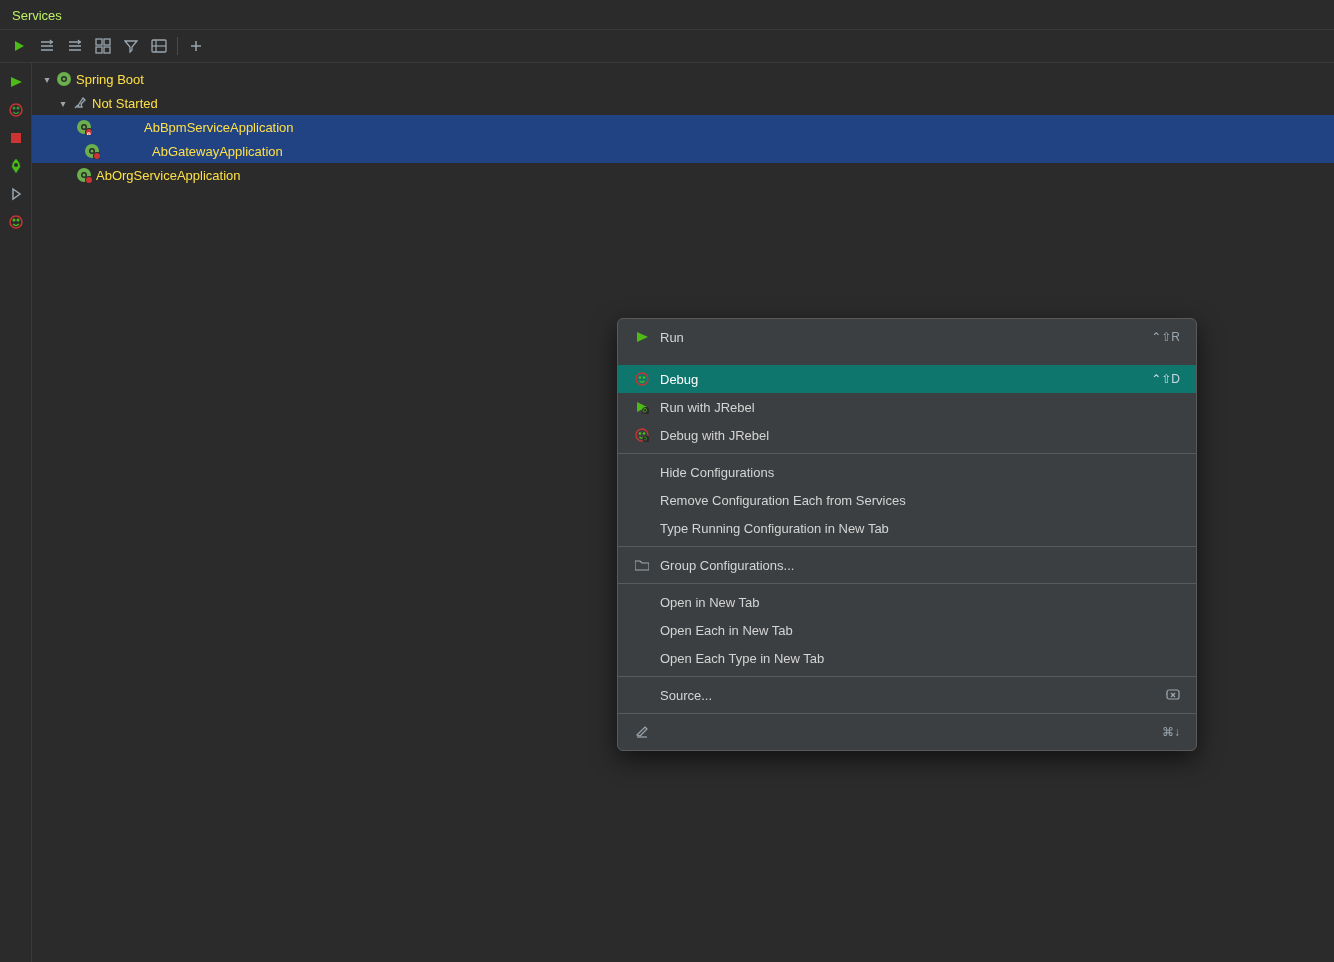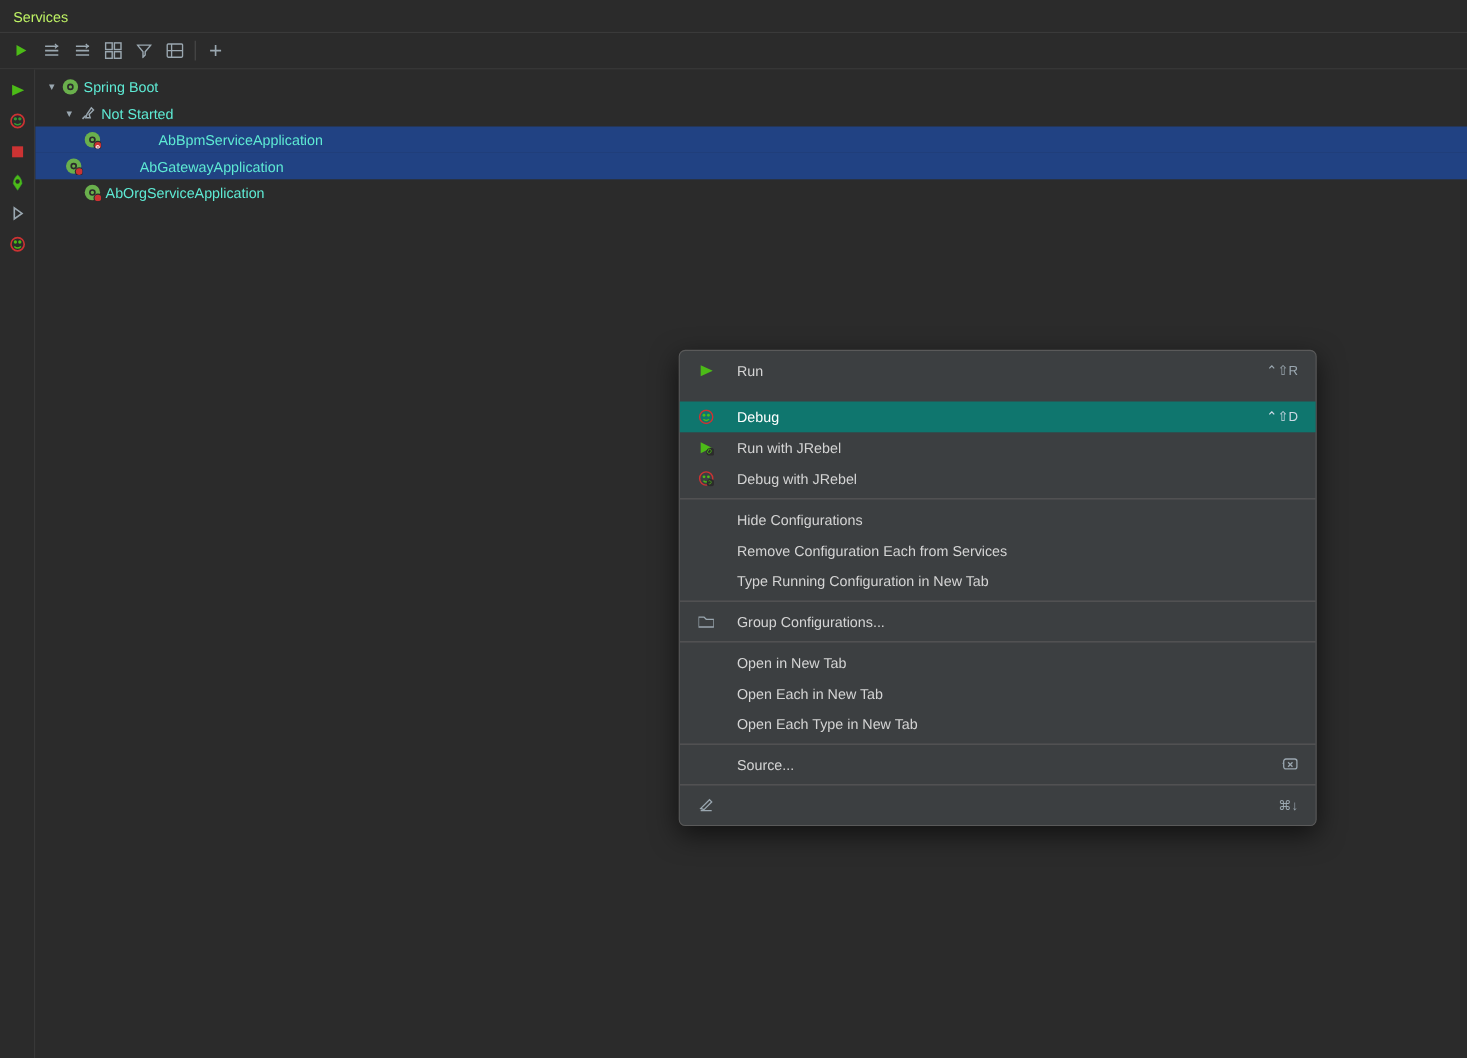--- a/index.html
+++ b/index.html
@@ -118,21 +118,21 @@
       width: 16px;
       height: 16px;
       margin-right: 4px;
       display: inline-flex;
       align-items: center;
       justify-content: center;
     }
 
     .tree-label {
       font-size: 13px;
-      color: #5eead4;
+      color: #fde047;
     }
 
     
     .context-menu {
       position: absolute;
       top: 255px;
       left: 585px;
       width: 580px;
       background: #3c3f41;
       border: 1px solid #5a5a5a;
@@ -140,21 +140,21 @@
       box-shadow: 0 8px 24px rgba(0,0,0,0.6);
       z-index: 100;
       padding: 4px 0;
     }
 
     .menu-item {
       display: flex;
       align-items: center;
       padding: 5px 16px;
       cursor: pointer;
-      gap: 20px;
+      gap: 10px;
       min-height: 28px;
     }
     .menu-item.highlighted {
       background: #0f766e;
       color: #fff;
       margin-top: 14px;
     }
 
     .menu-item-icon {
       width: 16px;
@@ -318,21 +318,21 @@
             <circle cx="8" cy="8" r="3" fill="#2b2b2b"></circle>
             <circle cx="8" cy="8" r="1.5" fill="#6ab04c"></circle>
             <circle cx="13" cy="13" r="4" fill="#2b2b2b"></circle>
             <circle cx="13" cy="13" r="3" fill="#cc3333"></circle>
             <text x="10.5" y="16.5" font-size="5" fill="white" font-weight="bold">⚙</text>
           </svg>
         </span>
         <span class="tree-label">AbBpmServiceApplication</span>
       </div>
 
-      <div class="tree-item selected" style="padding-left: 27px;">
+      <div class="tree-item selected" style="padding-left: 52px;">
         <span class="tree-icon">
           <svg width="16" height="16" viewBox="0 0 16 16">
             <circle cx="8" cy="8" r="7" fill="#6ab04c"></circle>
             <circle cx="8" cy="8" r="3" fill="#2b2b2b"></circle>
             <circle cx="8" cy="8" r="1.5" fill="#6ab04c"></circle>
             <circle cx="13" cy="13" r="4" fill="#2b2b2b"></circle>
             <circle cx="13" cy="13" r="3" fill="#cc3333"></circle>
           </svg>
         </span>
         <span class="tree-label">AbGatewayApplication</span>

